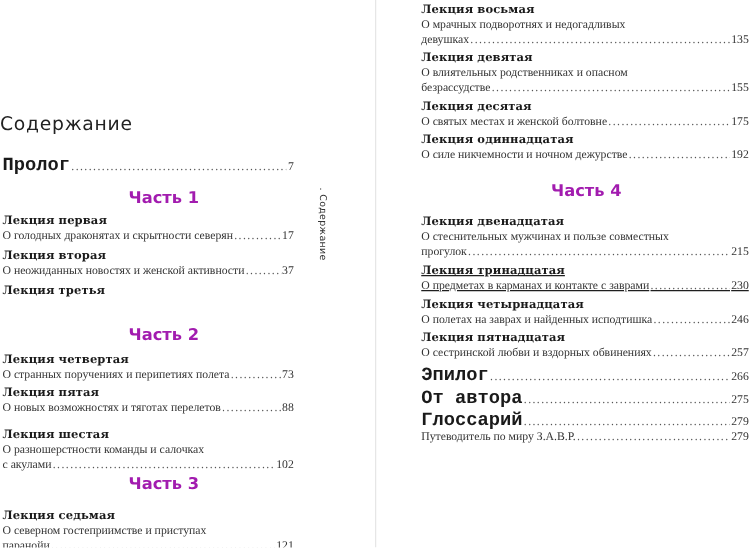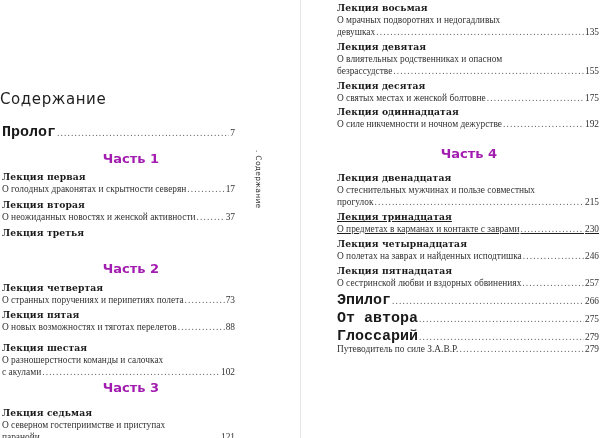--- a/index.html
+++ b/index.html
@@ -244,19 +244,19 @@
       </div>
     </div>
 
     <div class="block" style="top:331px;">
       <div class="lec-line bold">
         <span class="txt">Глоссарий</span>
         <span class="dots"></span>
         <span class="pg">279</span>
       </div>
       <div class="lec-line">
-        <span class="txt">Путеводитель по силе З.А.В.Р.</span>
+        <span class="txt">Путеводитель по миру З.А.В.Р.</span>
         <span class="dots"></span>
         <span class="pg">279</span>
       </div>
     </div>
   </div>
 </div>
 
 </body></html>

